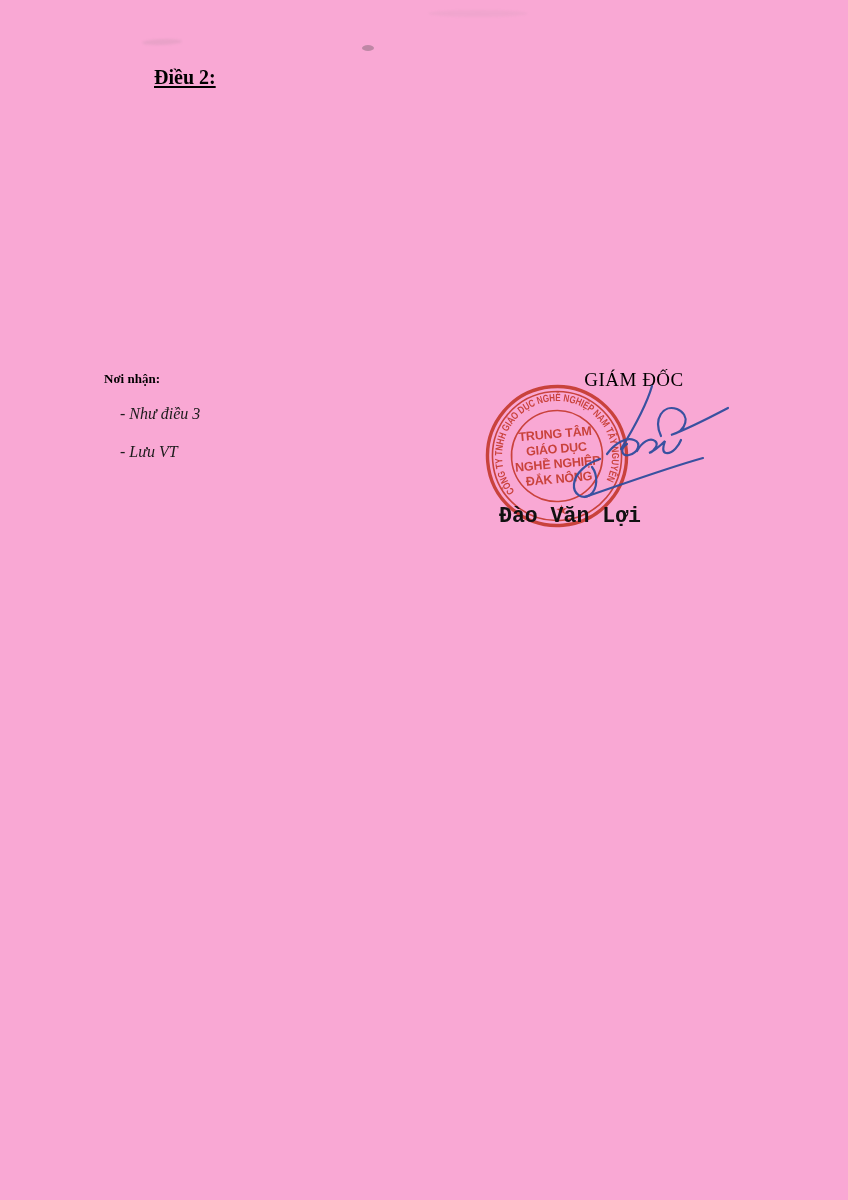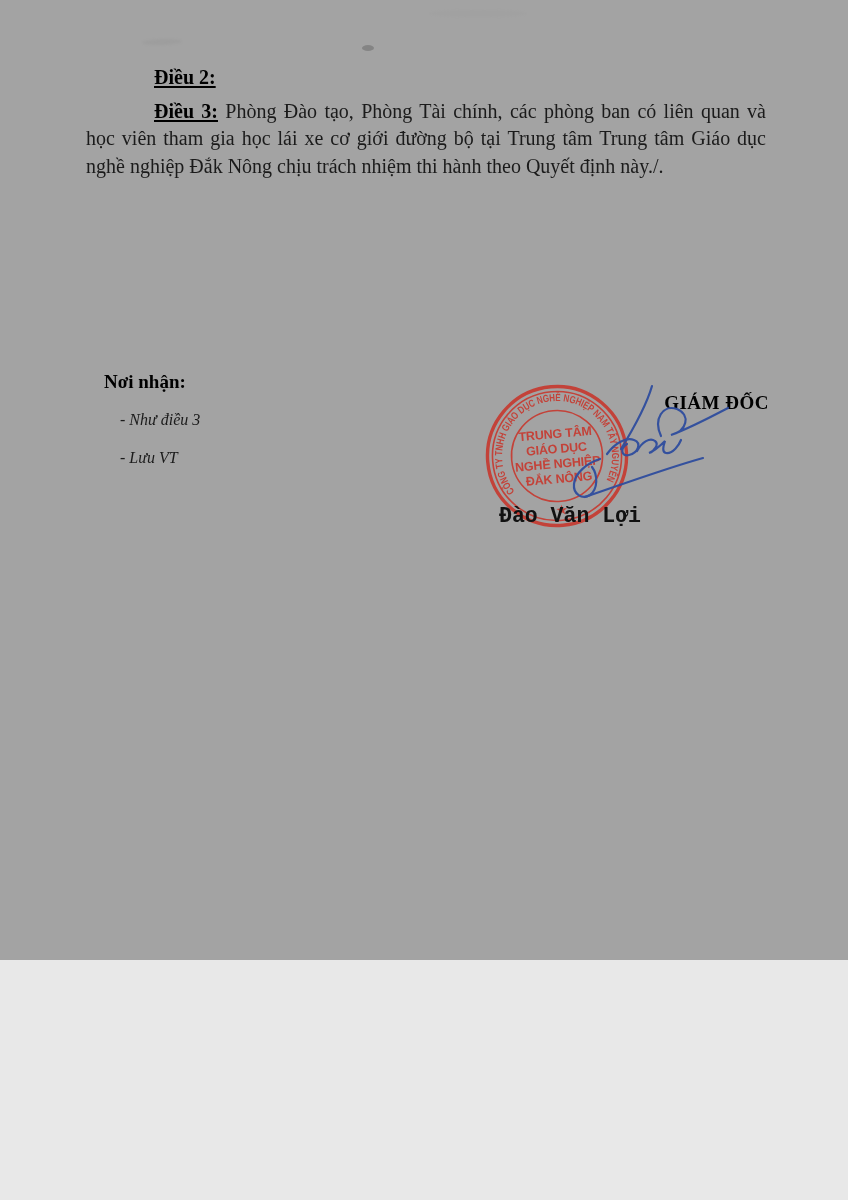--- a/index.html
+++ b/index.html
@@ -1,20 +1,20 @@
 <!DOCTYPE html>
 <html><head>
 <meta charset="utf-8">
 <style>
   html,body { margin:0; padding:0; background:#e8e8e8; }
   .page {
     position:relative;
-    width:848px; height:960px;
+    width:848px; height:1200px;
     margin:0 auto;
-    background:#a3a3a3;
+    background:#f9a8d4;
     font-family:"Liberation Serif", serif;
     color:#1b1b1b;
     overflow:hidden;
   }
   .content {
     position:absolute;
     left:86px; top:64px;
     width:680px;
   }
   .content p {
@@ -31,28 +31,27 @@
     text-underline-offset:2px;
   }
   p.heading-line { text-align:left; text-indent:68px; margin-bottom:2px; }
   p.indent { text-indent:68px; }
   p.gap-a { margin-top:9px; }
   p.gap-b { margin-top:6px; }
 
   .sign-area { position:absolute; left:0; top:365px; width:848px; height:200px; }
 
   .recipients { position:absolute; left:104px; top:6px; }
-  .recipients-title { font-weight:bold; font-size:19px; margin:0 0 4px 0; color:#000; }
+  .recipients-title { font-weight:bold; font-size:13px; margin:0 0 4px 0; color:#000; }
   .recipients-item { font-style:italic; font-size:16px; line-height:21.5px; margin:16px; }
 
   .director-title {
     position:absolute; left:499px; top:4px; width:270px;
-    text-align:right; font-weight:bold; font-size:19px; color:#000;
+    text-align:center; font-weight:normal; font-size:19px; color:#000;
     letter-spacing:.5px;
-    margin-top:23px;
   }
   .signer-name {
     position:absolute; left:499px; top:139px; width:270px;
     font-weight:bold; font-size:21.5px; color:#111;font-family:Liberation Mono, monospace;
   }
 
   .stamp-svg { position:absolute; left:472px; top:6px; }
   .sig-svg   { position:absolute; left:535px; top:14px; }
 
   .stamp-ring-text { font-family:"Liberation Sans", sans-serif; font-weight:bold; font-size:10.3px; }
@@ -70,21 +69,20 @@
 
   <div class="artifact artifact-1"></div>
   <div class="artifact artifact-2"></div>
   <div class="artifact artifact-3"></div>
 
   <div class="content">
     <p class="heading-line"><span class="art-heading">Điều 2:</span></p>
 
 
 
-    <p class="indent gap-b"><span class="art-heading">Điều 3:</span><span> Phòng Đào tạo, Phòng Tài chính, các phòng ban có liên quan và học viên tham gia học lái xe cơ giới đường bộ tại Trung tâm Trung tâm Giáo dục nghề nghiệp Đắk Nông chịu trách nhiệm thi hành theo Quyết định này./.</span></p>
   </div>
 
   <div class="sign-area">
 
     <div class="recipients">
       <p class="recipients-title">Nơi nhận:</p>
       <p class="recipients-item">- Như điều 3</p>
       <p class="recipients-item">- Lưu VT</p>
     </div>
 

